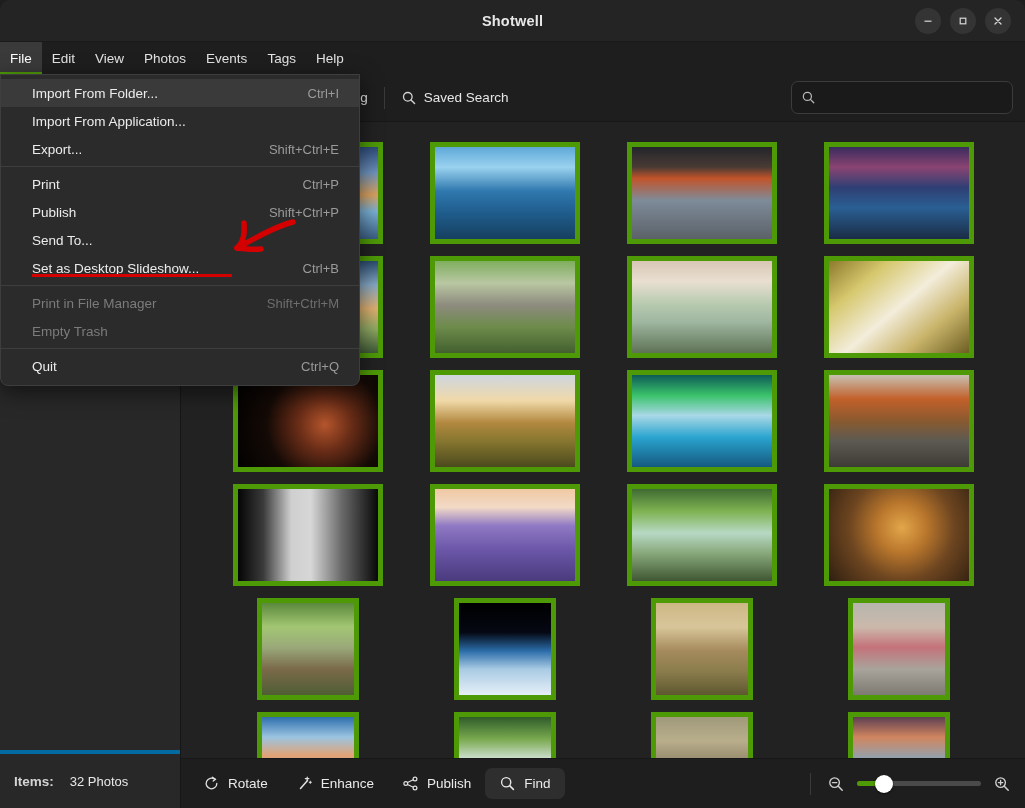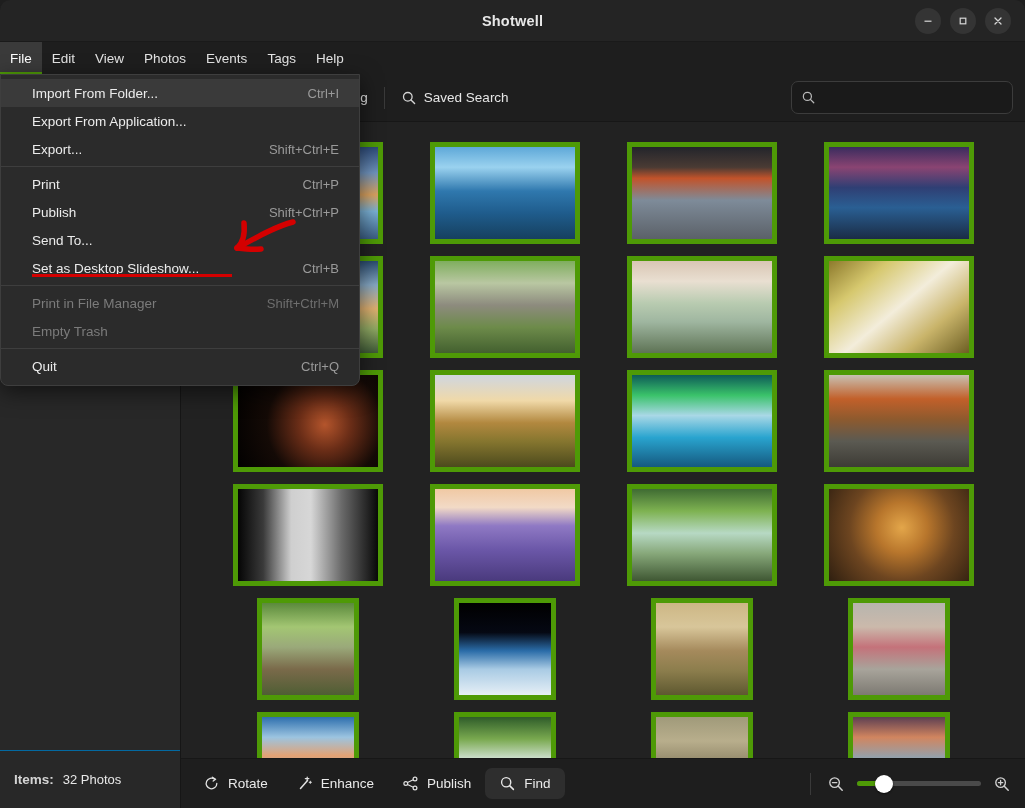--- a/index.html
+++ b/index.html
@@ -61,22 +61,22 @@
   .body { flex: 1 1 auto; display: flex; min-height: 0; position: relative; }
   .sidebar {
     width: 181px; flex: 0 0 181px;
     background: #282828;
     border-right: 1px solid #161616;
     display: flex; flex-direction: column;
   }
   .sidebar-fill { flex: 1 1 auto; }
   .sidebar-status {
     height: 58px; flex: 0 0 58px;
-    border-top: 1px solid #0369a1;
-    display: flex; align-items: center; gap: 9px;
+    border-top: 4px solid #0369a1;
+    display: flex; align-items: center; gap: 16px;
     padding-left: 14px;
     background: #282828;
   }
   .status-label { font-size: 13.5px; color: #d4d4d4; font-weight: bold; }
   .status-value { font-size: 13px; color: #e8e8e8; }
 
   .content { flex: 1 1 auto; display: flex; flex-direction: column; min-width: 0; }
 
   
   .filterbar {
@@ -499,21 +499,21 @@
       </div>
     </div>
   </div>
 
   <div class="menu-popup" id="file-menu">
       <div class="mi hover">
         <span>Import From Folder...</span>
         <span class="accel">Ctrl+I</span>
       </div>
       <div class="mi">
-        <span>Export From Application...</span>
+        <span>Import From Application...</span>
       </div>
       <div class="mi">
         <span>Export...</span>
         <span class="accel">Shift+Ctrl+E</span>
       </div>
       <div class="mi-sep"></div>
       <div class="mi">
         <span>Print</span>
         <span class="accel">Ctrl+P</span>
       </div>

